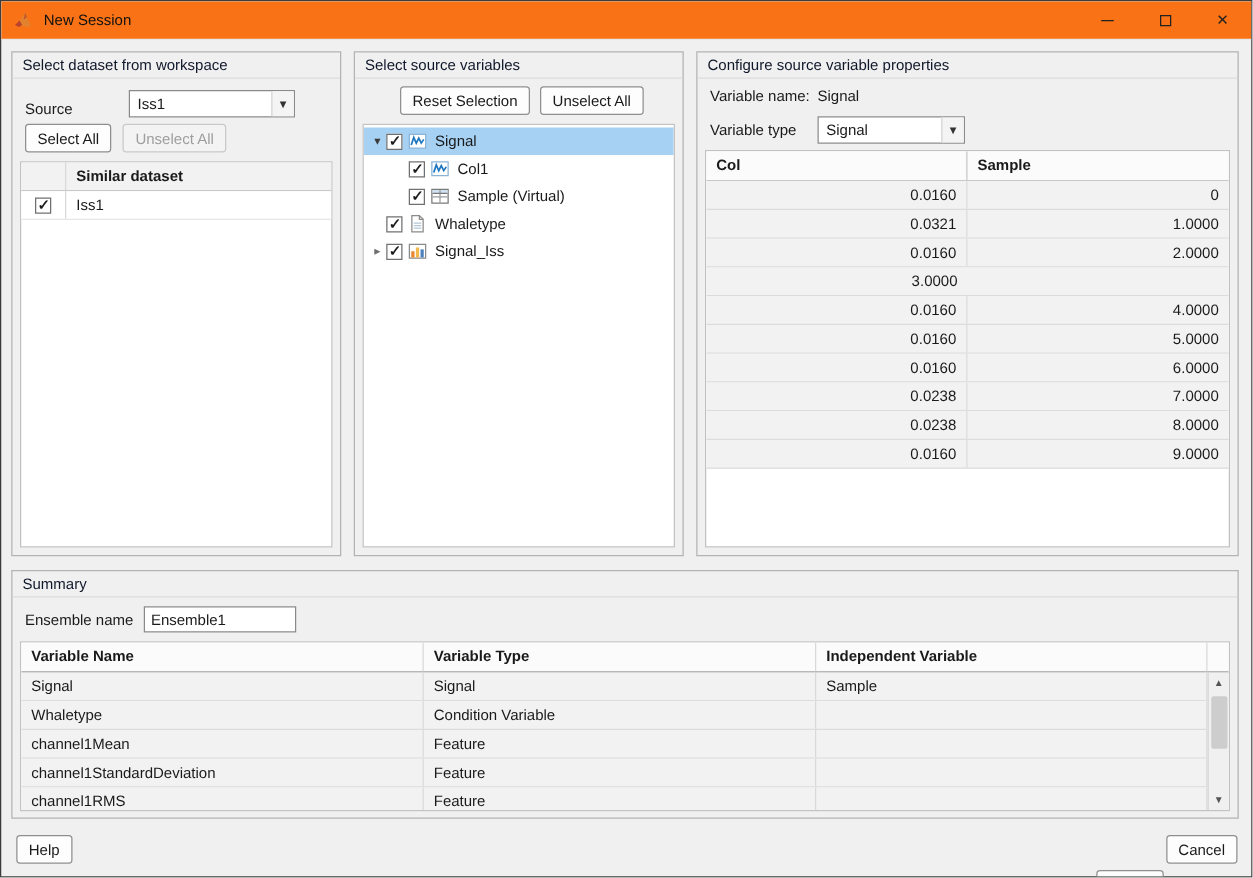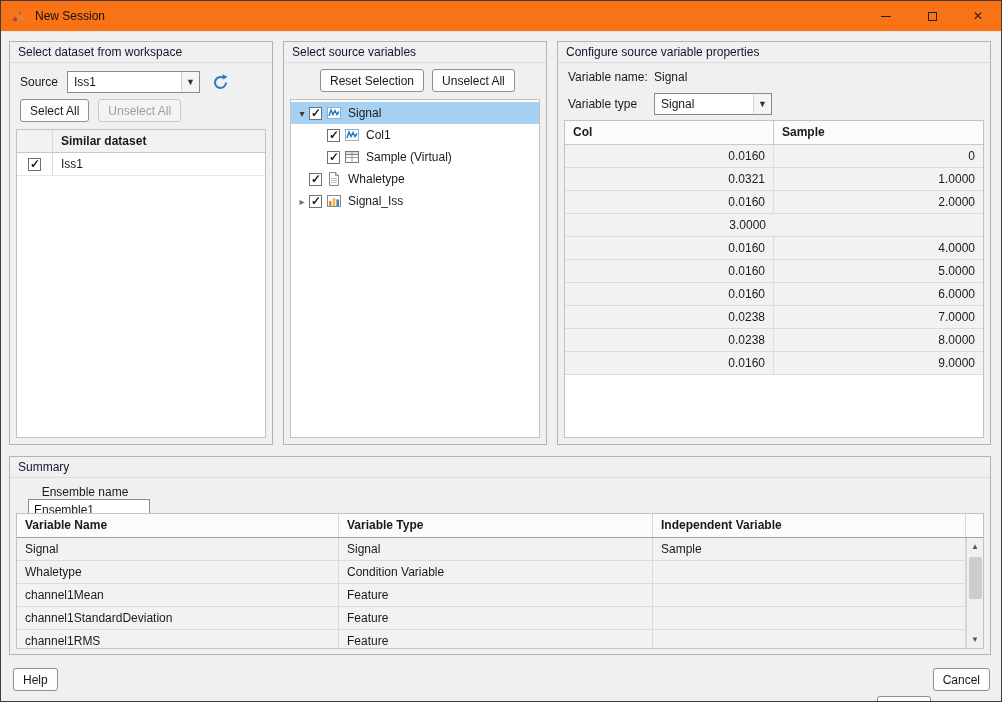--- a/index.html
+++ b/index.html
@@ -30,21 +30,21 @@
   .btn { height:23px; padding:0 9px; background:#fdfdfd; border:1px solid #8f8f8f; border-radius:3px; display:inline-flex; align-items:center; font-size:12px; color:#1a1a1a; }
   .btn.disabled { color:#9e9e9e; border-color:#c9c9c9; background:#f3f3f3; }
   .combo { height:22px; background:#fff; border:1px solid #8a8a8a; display:flex; align-items:center; }
   .combo-text { flex:1; padding-left:6px; white-space:nowrap; overflow:hidden; }
   .combo-arrow { width:18px; height:100%; display:flex; align-items:center; justify-content:center; border-left:1px solid #d4d4d4; background:#f4f4f4; font-size:9px; color:#333; }
   .text-input { height:21px; border:1px solid #8a8a8a; background:#fff; padding:0 5px; font-family:"Liberation Sans", sans-serif; font-size:12px; color:#1a1a1a; }
   
   .cb { width:13px; height:13px; border:1px solid #707070; background:#fff; display:inline-block; position:relative; flex:none; }
   .cb.checked::after { content:"✓"; position:absolute; left:1px; top:-2px; font-size:12px; font-weight:bold; color:#1c1c1c; }
   
-  .src-row { position:absolute; top:28px; left:10px; display:flex; align-items:center; }
+  .src-row { position:absolute; top:28px; left:10px; display:flex; align-items:flex-end;gap:36px; }
   .src-row .combo { width:133px; margin-left:9px; }
   .refresh-btn { margin-left:8px; width:24px; height:24px; display:flex; align-items:center; justify-content:center; border:1px solid transparent; border-radius:3px; }
   .ds-btn-row { position:absolute; top:57px; left:10px; display:flex; gap:9px; }
   .dataset-table { position:absolute; left:6px; right:6px; top:87px; bottom:6px; background:#fff; border:1px solid #c2c2c2; }
   .dt-header { height:23px; background:#f2f2f2; border-bottom:1px solid #c8c8c8; display:flex; }
   .dt-check-col { width:36px; border-right:1px solid #d9d9d9; display:flex; align-items:center; justify-content:center; flex:none; }
   .dt-header-label { flex:1; padding-left:8px; font-weight:bold; line-height:22px; }
   .dt-row { height:23px; display:flex; border-bottom:1px solid #e6e6e6; background:#fff; }
   .dt-row-label { flex:1; padding-left:8px; line-height:23px; }
   
@@ -61,21 +61,21 @@
   .prop-row { position:absolute; left:10px; display:flex; align-items:center; }
   .prop-label { width:86px; flex:none; }
   .prop-table { position:absolute; left:6px; right:6px; top:78px; bottom:6px; background:#fff; border:1px solid #c2c2c2; display:flex; flex-direction:column; overflow:hidden; }
   .pt-header { display:flex; height:24px; background:#fbfbfb; border-bottom:1px solid #c8c8c8; font-weight:bold; flex:none; }
   .pt-hcell { width:50%; padding:0 8px; line-height:23px; }
   .pt-hcell.first { border-right:1px solid #c8c8c8; }
   .pt-row { display:flex; height:23px; background:#f2f2f2; border-bottom:1px solid #dcdcdc; flex:none; }
   .pt-cell { width:50%; text-align:right; padding:0 8px; line-height:22px; }
   .pt-cell.first { border-right:1px solid #dcdcdc; }
   
-  .ens-row { position:absolute; top:28px; left:10px; display:flex; align-items:center;flex-direction:column; }
+  .ens-row { position:absolute; top:28px; left:10px; display:flex; align-items:center; }
   .ens-row .text-input { margin-left:8px; width:122px; }
   .sum-table { position:absolute; left:6px; right:6px; top:56px; bottom:5px; background:#fff; border:1px solid #c2c2c2; display:flex; flex-direction:column; overflow:hidden; }
   .st-header { display:flex; height:24px; background:#fbfbfb; border-bottom:1px solid #a3a3a3; font-weight:bold; flex:none; }
   .st-hcell { padding:0 8px; line-height:23px; border-right:1px solid #d9d9d9; }
   .st-c1 { width:322px; flex:none; } .st-c2 { width:314px; flex:none; } .st-c3 { flex:1; }
   .st-hstub { width:17px; flex:none; border-right:none; }
   .st-body { flex:1; display:flex; overflow:hidden; }
   .st-rows { flex:1; }
   .st-row { display:flex; height:23px; background:#f2f2f2; border-bottom:1px solid #dcdcdc; }
   .st-cell { padding:0 8px; line-height:22px; border-right:1px solid #d9d9d9; white-space:nowrap; overflow:hidden; }

